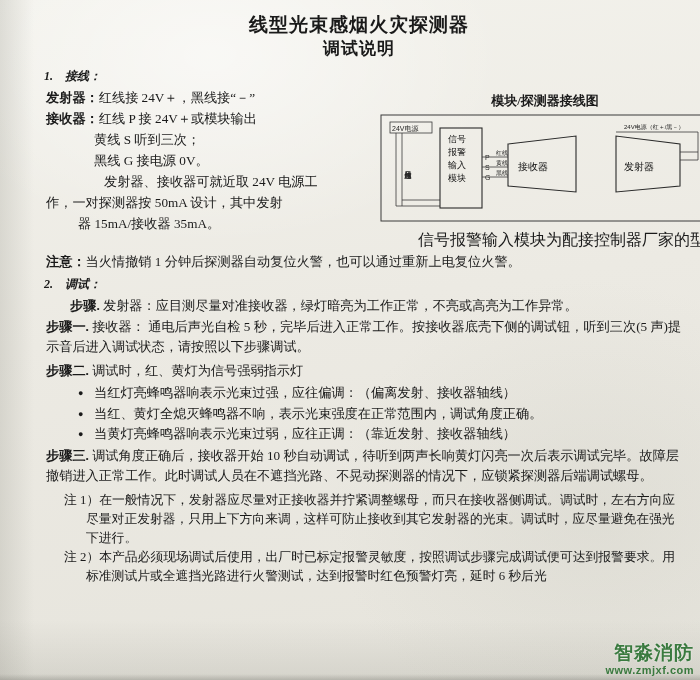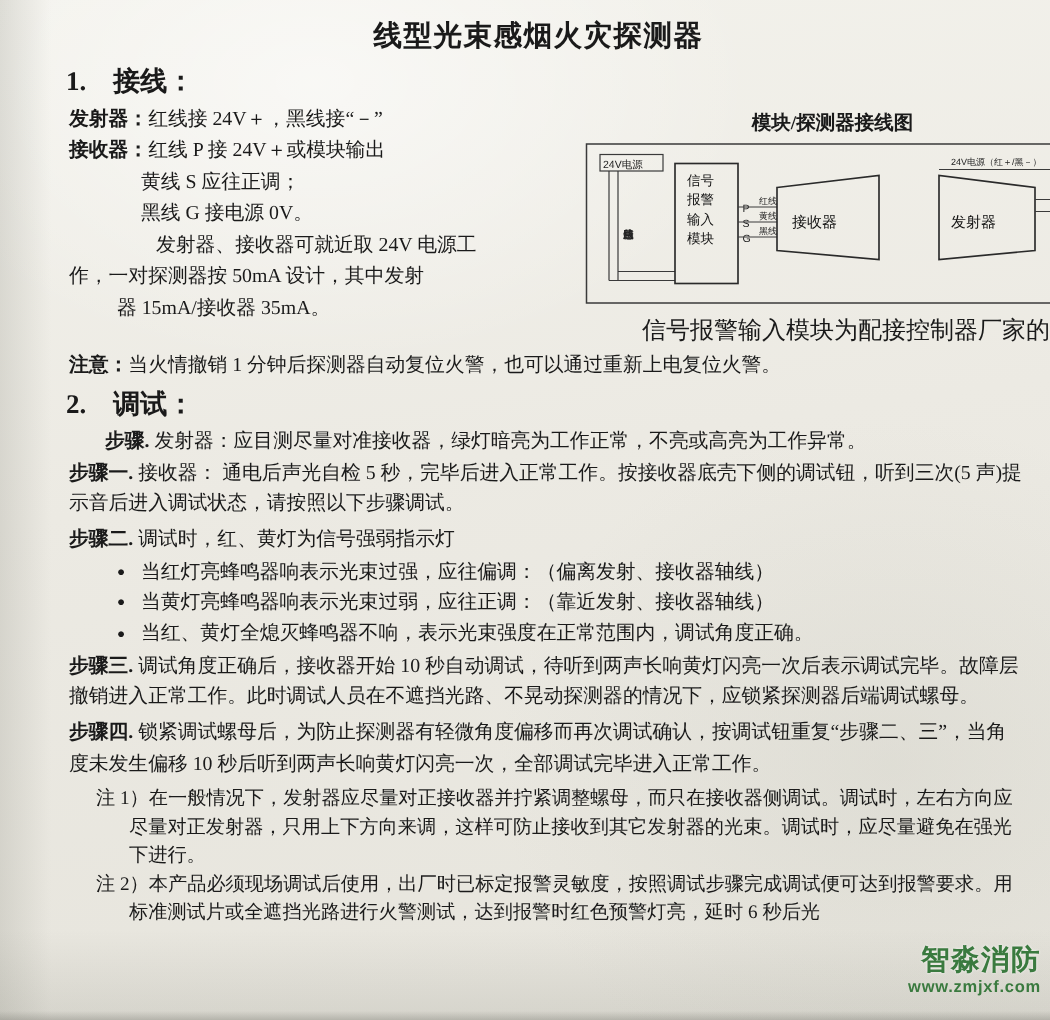--- a/index.html
+++ b/index.html
@@ -48,37 +48,38 @@
   }
   .subtitle {
     text-align: center;
     font-size: 17px;
     font-weight: bold;
     letter-spacing: 1px;
     line-height: 1.3;
     margin: 0 0 8px 0;
   }
   .sec-head {
-    font-size: 18px;
+    font-size: 12px;
     font-weight: bold;
     margin: 4px 0 3px 8px;
+    font-style: italic;
   }
   .line {
     font-size: 13.2px;
     line-height: 1.52;
     margin: 0 0 1px 0;
   }
   .ind1 { margin-left: 10px; }
   .ind2 { margin-left: 58px; }
   .ind3 { margin-left: 30px; }
   .lbl { font-weight: bold; }
   .two-col {
     display: flex;
     align-items: flex-start;
-    gap: 12px;
+    gap: 2px;
   }
   .left-col {
     width: 330px;
     flex: 0 0 330px;
   }
   .right-col {
     flex: 1 1 auto;
     padding-top: 2px;
   }
   .fig-title {
@@ -121,21 +122,21 @@
   .note {
     font-size: 12.8px;
     line-height: 1.5;
     margin-left: 22px;
     text-indent: -22px;
     padding-left: 22px;
   }
   .watermark {
     position: absolute;
     right: 6px;
-    bottom: 16px;
+    bottom: 4px;
     text-align: right;
     z-index: 5;
     line-height: 1.1;
   }
   .wm-main {
     font-family: "Liberation Sans", sans-serif;
     font-size: 19px;
     font-weight: bold;
     color: #3a7a3f;
     letter-spacing: 1px;
@@ -158,36 +159,37 @@
 </head>
 <body>
 
 <div class="paper"></div>
 <div class="shade-left"></div>
 <div class="shade-bottom"></div>
 
 <div class="content">
 
   <div class="title">线型光束感烟火灾探测器</div>
+  <div class="subtitle">调试说明</div>
 
   <div class="sec-head">
     <span>1.</span>
     &nbsp;&nbsp;
     <span>接线：</span>
   </div>
 
   <div class="two-col">
     <div class="left-col">
       <div class="line ind1">
         <span class="lbl">发射器：</span><span>红线接 24V＋，黑线接“－”</span>
       </div>
       <div class="line ind1">
         <span class="lbl">接收器：</span><span>红线 P 接 24V＋或模块输出</span>
       </div>
-      <div class="line ind2">黄线 S 应往正调；</div>
+      <div class="line ind2">黄线 S 听到三次；</div>
       <div class="line ind2">黑线 G 接电源 0V。</div>
       <div class="line ind3" style="margin-left:68px">发射器、接收器可就近取 24V 电源工</div>
       <div class="line ind1" style="">作，一对探测器按 50mA 设计，其中发射</div>
       <div class="line ind1" style="margin-left:42px">器 15mA/接收器 35mA。</div>
     </div>
 
     <div class="right-col">
       <div class="fig-title">模块/探测器接线图</div>
       <div class="fig-box">
         <svg width="330" height="108" viewBox="0 0 330 108">
@@ -259,33 +261,29 @@
     <span>通电后声光自检 5 秒，完毕后进入正常工作。按接收器底壳下侧的调试钮，听到三次(5 声)提示音后进入调试状态，请按照以下步骤调试。</span>
   </div>
 
   <div class="line" style="margin-left:10px; margin-top:4px">
     <span class="lbl">步骤二.</span>
     <span>调试时，红、黄灯为信号强弱指示灯</span>
   </div>
 
   <ul class="bullets">
     <li>当红灯亮蜂鸣器响表示光束过强，应往偏调：（偏离发射、接收器轴线）</li>
+    <li>当红、黄灯全熄灭蜂鸣器不响，表示光束强度在正常范围内，调试角度正确。</li>
     <li>当黄灯亮蜂鸣器响表示光束过弱，应往正调：（靠近发射、接收器轴线）</li>
-    <li>当红、黄灯全熄灭蜂鸣器不响，表示光束强度在正常范围内，调试角度正确。</li>
   </ul>
 
   <div class="line" style="margin-left:10px; margin-top:2px">
     <span class="lbl">步骤三.</span>
     <span>调试角度正确后，接收器开始 10 秒自动调试，待听到两声长响黄灯闪亮一次后表示调试完毕。故障层撤销进入正常工作。此时调试人员在不遮挡光路、不晃动探测器的情况下，应锁紧探测器后端调试螺母。</span>
   </div>
 
-  <div class="line" style="margin-left:10px; margin-top:4px">
-    <span class="lbl">步骤四.</span>
-    <span>锁紧调试螺母后，为防止探测器有轻微角度偏移而再次调试确认，按调试钮重复“步骤二、三”，当角度未发生偏移 10 秒后听到两声长响黄灯闪亮一次，全部调试完毕进入正常工作。</span>
-  </div>
 
   <div class="note" style="margin-top:4px; margin-left:28px">
     <span>注 1）</span><span>在一般情况下，发射器应尽量对正接收器并拧紧调整螺母，而只在接收器侧调试。调试时，左右方向应尽量对正发射器，只用上下方向来调，这样可防止接收到其它发射器的光束。调试时，应尽量避免在强光下进行。</span>
   </div>
 
   <div class="note" style="margin-left:28px">
     <span>注 2）</span><span>本产品必须现场调试后使用，出厂时已标定报警灵敏度，按照调试步骤完成调试便可达到报警要求。用标准测试片或全遮挡光路进行火警测试，达到报警时红色预警灯亮，延时 6 秒后光</span>
   </div>
 
 </div>

